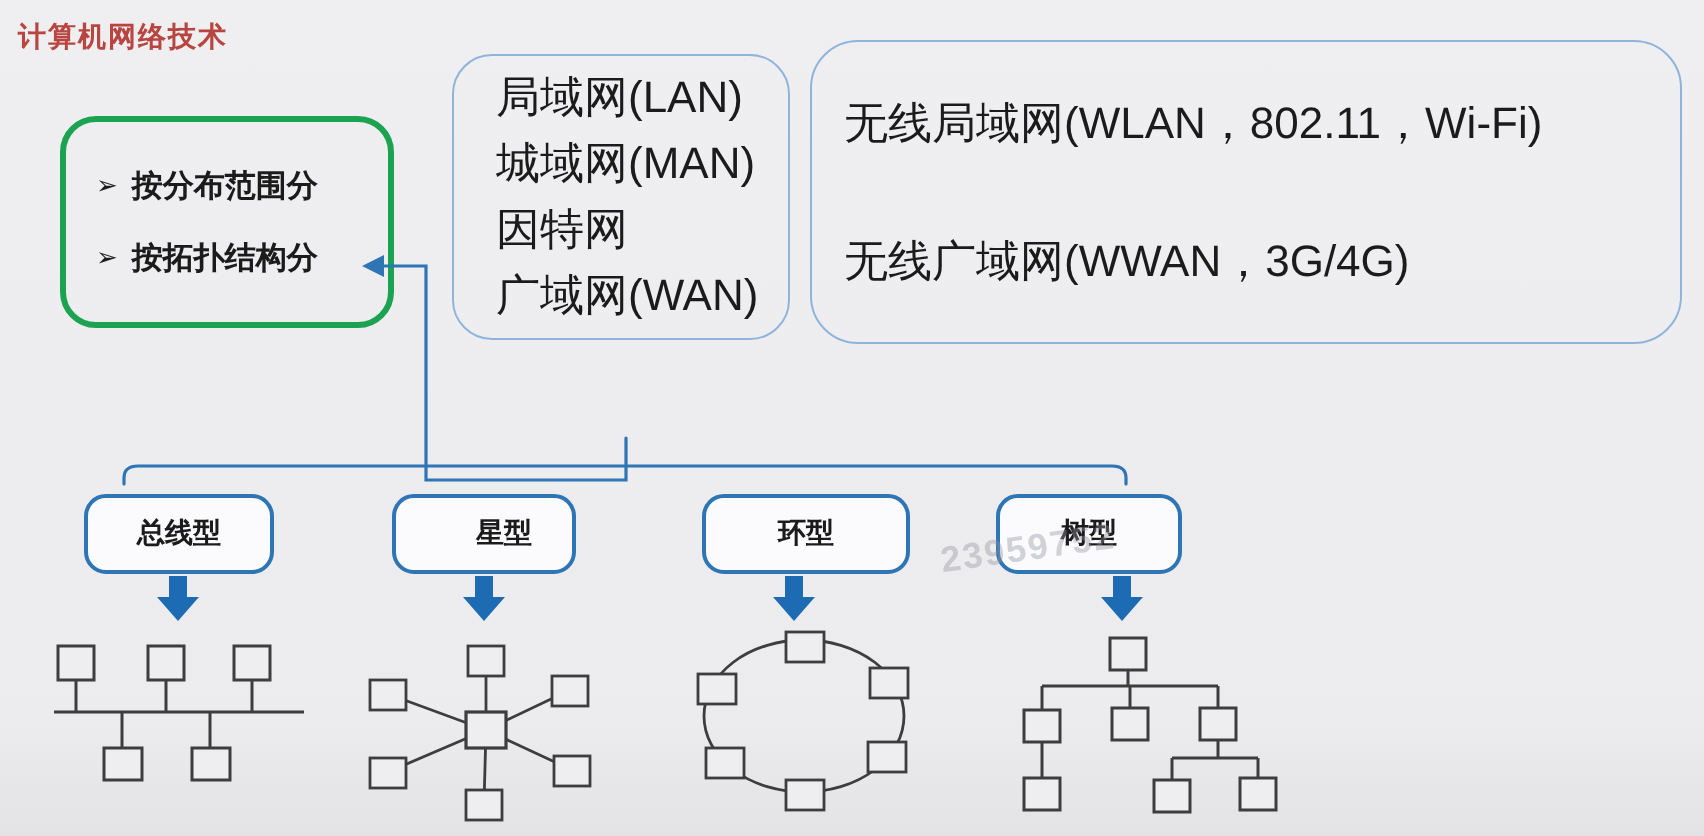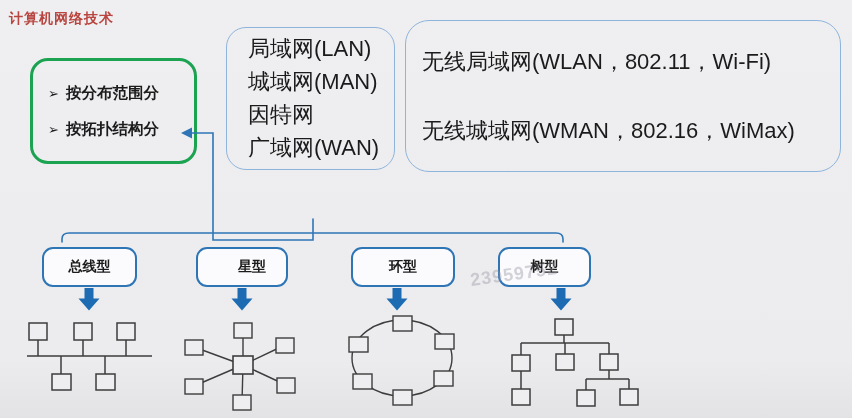--- a/index.html
+++ b/index.html
@@ -81,21 +81,21 @@
 
   <div class="net-box wired-box">
     <div class="net-line">局域网(LAN)</div>
     <div class="net-line">城域网(MAN)</div>
     <div class="net-line">因特网</div>
     <div class="net-line">广域网(WAN)</div>
   </div>
 
   <div class="net-box wireless-box">
     <div class="net-line">无线局域网(WLAN，802.11，Wi-Fi)</div>
-    <div class="net-line">无线城域网(WMAN，802.16，WiMax)</div>
+    <div class="net-line">无线广域网(WWAN，3G/4G)</div>
   </div>
 
   <div class="topo-box topo-bus">
       <span>总线型</span>
     </div>
   <div class="topo-box topo-star">
       <span>星型</span>
     </div>
   <div class="topo-box topo-ring">
       <span>环型</span>

